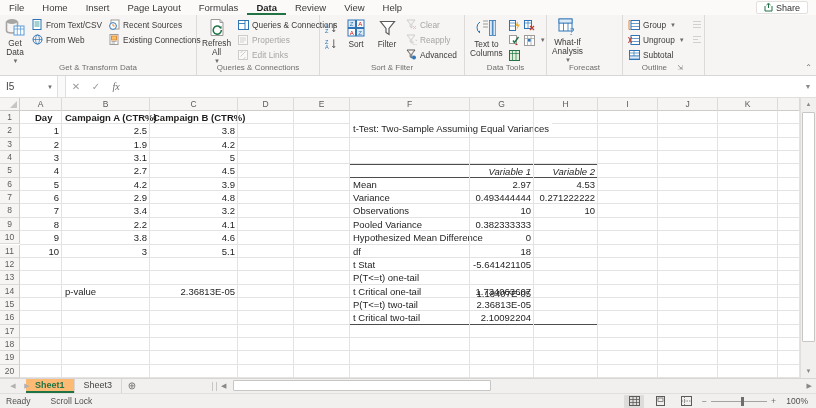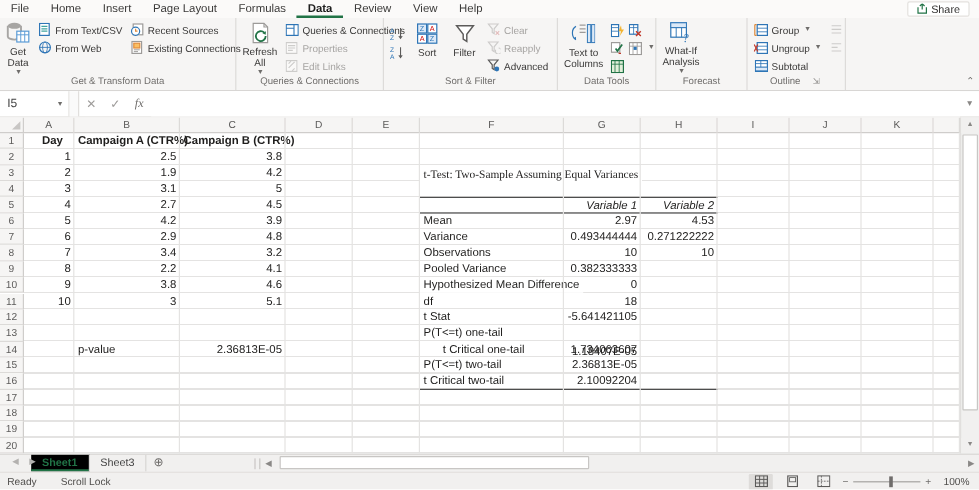--- a/index.html
+++ b/index.html
@@ -61,21 +61,21 @@
   
   #vscroll { position:absolute; right:0; top:98px; width:16px; height:280px; background:#f1f0ef; border-left:1px solid #e1dfdd; }
   .scr-arrow { position:absolute; left:0; width:15px; height:13px; color:#8a8886; font-size:6px; text-align:center; line-height:13px; background:#f1f0ef; }
   #vthumb { position:absolute; left:1px; top:14px; width:13px; height:230px; background:#fff; border:1px solid #c8c6c4; border-radius:1px; }
 
   
   #sheetbar { position:absolute; left:0; top:378px; width:816px; height:15px; background:#f1f0ef; border-top:1px solid #d8d6d4; display:flex; align-items:stretch; font-size:9px; color:#444; }
   .tabnav { width:14px; text-align:center; line-height:14px; color:#b3b1af; font-size:7px; }
   #sheettabs { display:flex; margin-left:26px; }
   .sheettab { padding:0 9px; line-height:13px; border-right:1px solid #d8d6d4; color:#444; }
-  .sheettab.active { background:#000000; font-weight:bold; color:#217346; box-shadow:inset 0 -2px 0 #217346; }
+  .sheettab.active { background:#fdba74; font-weight:bold; color:#217346; box-shadow:inset 0 -2px 0 #217346; }
   #newsheet { width:20px; text-align:center; line-height:14px; color:#6f6d6b; font-size:10px; }
   #hsplit { width:5px; margin-left:70px; border-left:1px solid #c8c6c4; border-right:1px solid #c8c6c4; height:9px; align-self:center; }
   #hscroll { flex:1; position:relative; margin:1px 2px; }
   #hthumb { position:absolute; left:14px; top:0; width:258px; height:11px; background:#fff; border:1px solid #c8c6c4; border-radius:1px; }
   .harrow { position:absolute; top:2px; color:#8a8886; font-size:7px; }
 
   
   #statusbar { position:absolute; left:0; top:393px; width:816px; height:15px; background:#f1f0ef; border-top:1px solid #e1dfdd; display:flex; align-items:center; font-size:8.5px; color:#514f4d; }
   #status-ready { padding:0 10px 0 6px; }
   #status-scrolllock { padding:0 10px; }
@@ -520,21 +520,21 @@
       <div class="cell r" style="left: 62px; top: 119.8px; width: 88px;">2.2</div>
       <div class="cell r" style="left: 150px; top: 119.8px; width: 88px;">4.1</div>
       <div class="cell r" style="left: 20px; top: 133.15px; width: 42px;">9</div>
       <div class="cell r" style="left: 62px; top: 133.15px; width: 88px;">3.8</div>
       <div class="cell r" style="left: 150px; top: 133.15px; width: 88px;">4.6</div>
       <div class="cell r" style="left: 20px; top: 146.5px; width: 42px;">10</div>
       <div class="cell r" style="left: 62px; top: 146.5px; width: 88px;">3</div>
       <div class="cell r" style="left: 150px; top: 146.5px; width: 88px;">5.1</div>
       <div class="cell" style="left: 62px; top: 186.55px; width: 88px;">p-value</div>
       <div class="cell r" style="left: 150px; top: 186.55px; width: 88px;">2.36813E-05</div>
-      <div class="cell ov" style="left: 350px; top: 42px; width: 120px; font-family: Liberation Serif, serif;">t-Test: Two-Sample Assuming Equal Variances</div>
+      <div class="cell ov" style="left: 350px; top: 24px; width: 120px;">t-Test: Two-Sample Assuming Equal Variances</div>
       <div class="cell bt bb" style="left: 350px; top: 66.4px; width: 120px;"></div>
       <div class="cell i r bt bb" style="left: 470px; top: 66.4px; width: 64px;">Variable 1</div>
       <div class="cell i r bt bb" style="left: 534px; top: 66.4px; width: 64px;">Variable 2</div>
       <div class="cell" style="left: 350px; top: 79.75px; width: 120px;">Mean</div>
       <div class="cell r" style="left: 470px; top: 79.75px; width: 64px;">2.97</div>
       <div class="cell r" style="left: 534px; top: 79.75px; width: 64px;">4.53</div>
       <div class="cell" style="left: 350px; top: 93.1px; width: 120px;">Variance</div>
       <div class="cell r" style="left: 470px; top: 93.1px; width: 64px;">0.493444444</div>
       <div class="cell r" style="left: 534px; top: 93.1px; width: 64px;">0.271222222</div>
       <div class="cell" style="left: 350px; top: 106.45px; width: 120px;">Observations</div>
@@ -543,21 +543,21 @@
       <div class="cell" style="left: 350px; top: 119.8px; width: 120px;">Pooled Variance</div>
       <div class="cell r" style="left: 470px; top: 119.8px; width: 64px;">0.382333333</div>
       <div class="cell ov" style="left: 350px; top: 133.15px; width: 120px;">Hypothesized Mean Difference</div>
       <div class="cell r" style="left: 470px; top: 133.15px; width: 64px;">0</div>
       <div class="cell" style="left: 350px; top: 146.5px; width: 120px;">df</div>
       <div class="cell r" style="left: 470px; top: 146.5px; width: 64px;">18</div>
       <div class="cell" style="left: 350px; top: 159.85px; width: 120px;">t Stat</div>
       <div class="cell r" style="left: 470px; top: 159.85px; width: 64px;">-5.641421105</div>
       <div class="cell" style="left: 350px; top: 173.2px; width: 120px;">P(T&lt;=t) one-tail</div>
       <div class="cell r" style="left: 470px; top: 173.2px; width: 64px; margin-top: 16px;">1.18407E-05</div>
-      <div class="cell" style="left: 350px; top: 186.55px; width: 120px; margin-left: 16px;">t Critical one-tail</div>
+      <div class="cell" style="left: 350px; top: 186.55px; width: 120px;">t Critical one-tail</div>
       <div class="cell r" style="left: 470px; top: 186.55px; width: 64px;">1.734063607</div>
       <div class="cell" style="left: 350px; top: 199.9px; width: 120px;">P(T&lt;=t) two-tail</div>
       <div class="cell r" style="left: 470px; top: 199.9px; width: 64px;">2.36813E-05</div>
       <div class="cell bb" style="left: 350px; top: 213.25px; width: 120px;">t Critical two-tail</div>
       <div class="cell r bb" style="left: 470px; top: 213.25px; width: 64px;">2.10092204</div>
       <div class="cell bb" style="left: 534px; top: 213.25px; width: 64px;"></div>
     </div>
 <div class="vline" style="left: 61px; top: 13px; height: 267px;"></div>
     <div class="vline" style="left: 149px; top: 13px; height: 267px;"></div>
     <div class="vline" style="left: 237px; top: 13px; height: 267px;"></div>

